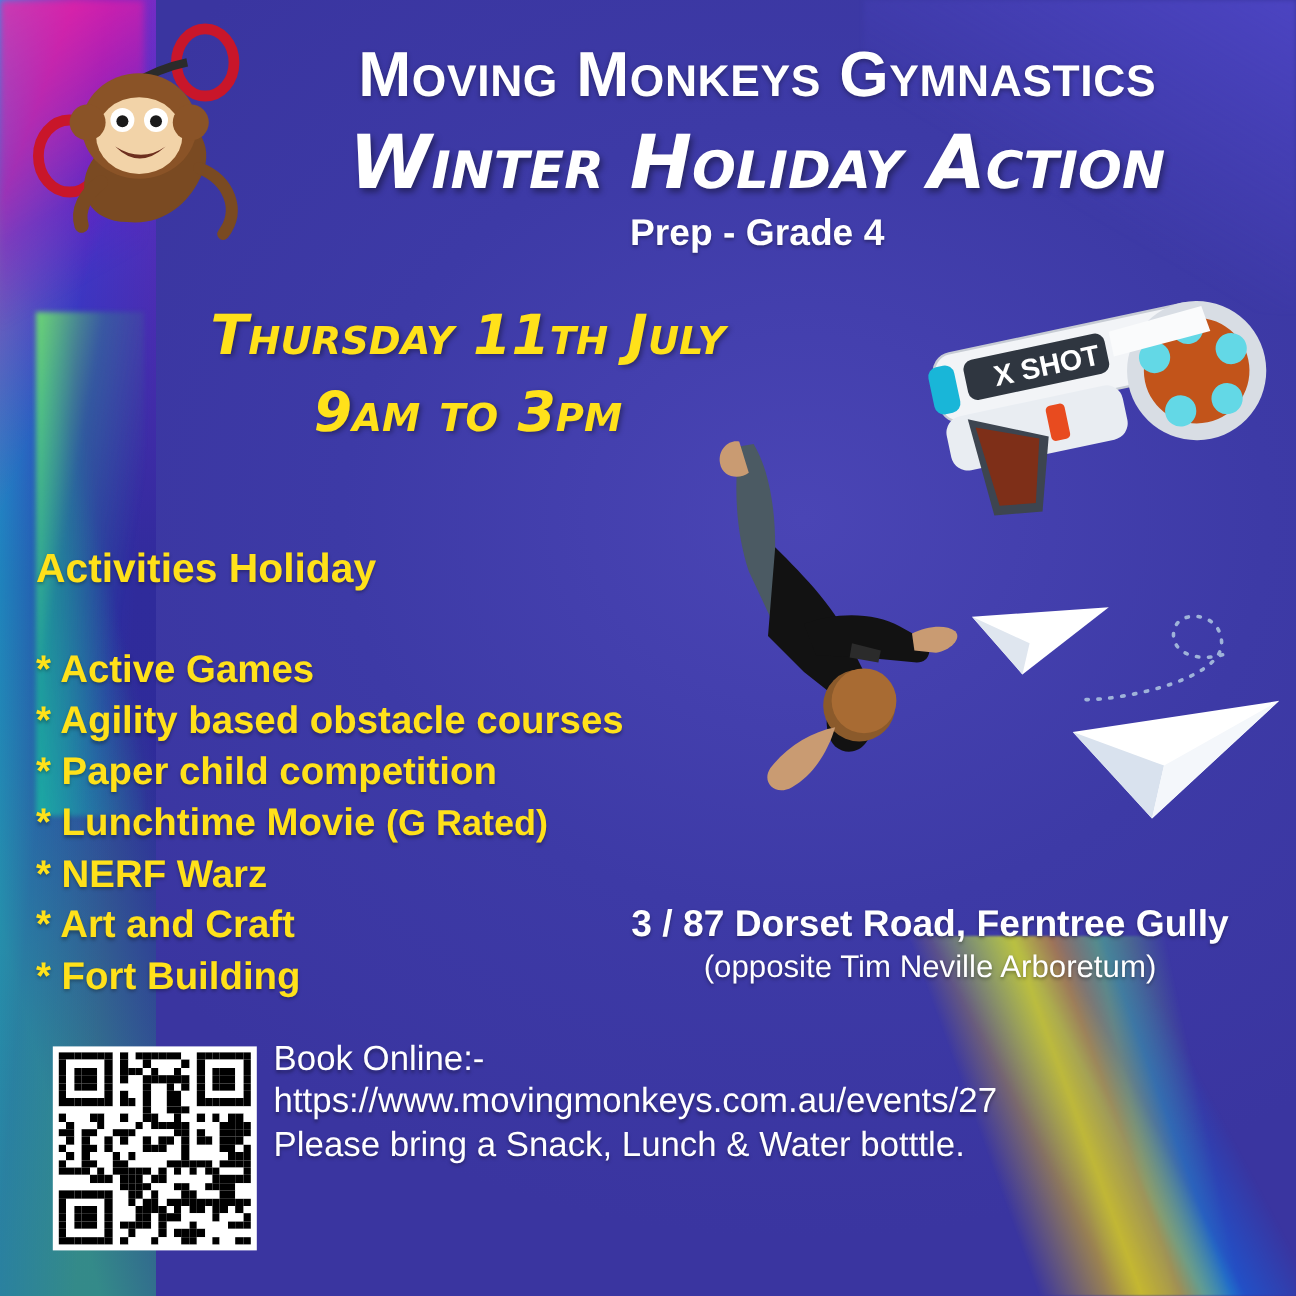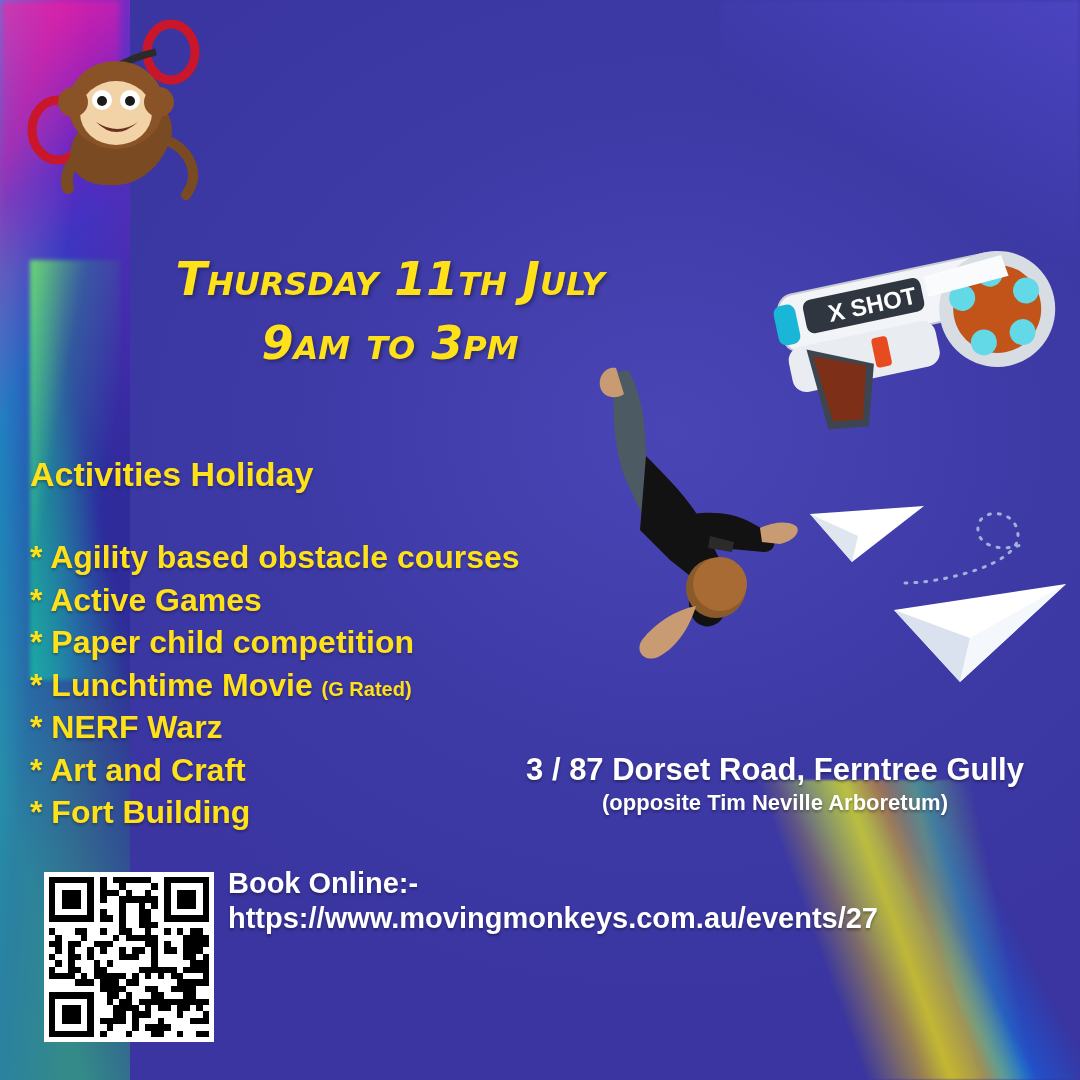--- a/index.html
+++ b/index.html
@@ -98,31 +98,31 @@
   .act-title {
     position:absolute; left:30px; top:455px;
     color:#ffe11a; font-size:34px; font-weight:bold;
     text-shadow:0 2px 3px rgba(0,0,0,.3);
   }
   .act-list { position:absolute; left:30px; top:536px; }
   .act-item {
     color:#ffe11a; font-size:32px; font-weight:bold; line-height:1.33;
     white-space:nowrap; text-shadow:0 2px 3px rgba(0,0,0,.3);
   }
-  .act-item .note { font-size:20px; }
+  .act-item .note { font-size:30px; }
 
   
   .addr { position:absolute; left:480px; top:752px; width:590px; text-align:center; color:#fff; }
   .addr-1 { font-size:31px; font-weight:bold; text-shadow:0 2px 3px rgba(0,0,0,.35); white-space:nowrap;}
-  .addr-2 { font-size:22px; font-weight:bold; margin-top:2px; text-shadow:0 2px 3px rgba(0,0,0,.35); white-space:nowrap;}
+  .addr-2 { font-size:26px; font-weight:normal; margin-top:2px; text-shadow:0 2px 3px rgba(0,0,0,.35); white-space:nowrap;}
 
   
   .footer { position:absolute; left:228px; top:866px; width:850px; color:#fff; }
   .f-line { font-size:33px; font-weight:bold; line-height:1.32; text-shadow:0 2px 3px rgba(0,0,0,.35); white-space:nowrap;}
-  .f-small { font-size:29px; font-weight:bold; line-height:1.22; text-shadow:0 2px 3px rgba(0,0,0,.35); white-space:nowrap;}
+  .f-small { font-size:29px; font-weight:normal; line-height:1.22; text-shadow:0 2px 3px rgba(0,0,0,.35); white-space:nowrap;}
 
   
   .qr { position:absolute; left:44px; top:872px; width:170px; height:170px; background:#fff; padding:5px; }
   .qr-grid { width:100%; height:100%; display:grid; grid-template-columns:repeat(25,1fr); grid-template-rows:repeat(25,1fr); }
   .qr-grid i { background:#000; }
 
   
   .monkey { position:absolute; left:16px; top:10px; width:215px; height:200px; }
 
   
@@ -161,30 +161,35 @@
     <circle cx="143" cy="92" r="15" fill="#8a5327"></circle>
     <circle cx="86" cy="90" r="10" fill="#fff"></circle>
       <circle cx="86" cy="91" r="5" fill="#1a1a1a"></circle>
     <circle cx="114" cy="90" r="10" fill="#fff"></circle>
       <circle cx="114" cy="91" r="5" fill="#1a1a1a"></circle>
     <path d="M80 112 Q100 132 122 112 Q102 126 80 112 Z" fill="#6d2f1e"></path>
     <path d="M150 130 C175 140 185 165 170 185" stroke="#7a4a22" stroke-width="10" fill="none" stroke-linecap="round"></path>
     <path d="M68 142 C55 152 48 165 52 178" stroke="#7a4a22" stroke-width="12" fill="none" stroke-linecap="round"></path>
   </svg>
 
+  <div class="title-block">
+    <div class="t-main">Moving Monkeys Gymnastics</div>
+    <div class="t-sub">Winter Holiday Action</div>
+    <div class="t-grade">Prep - Grade 4</div>
+  </div>
 
   <div class="date-block">
     <div class="date-1">Thursday 11th July</div>
     <div class="date-2">9am to 3pm</div>
   </div>
 
   <div class="act-title">Activities Holiday</div>
   <div class="act-list">
+    <div class="act-item"><span>* Active Games</span></div>
     <div class="act-item"><span>* Agility based obstacle courses</span></div>
-    <div class="act-item"><span>* Active Games</span></div>
     <div class="act-item"><span>* Paper child competition</span></div>
     <div class="act-item"><span>* Lunchtime Movie</span> <span class="note">(G Rated)</span></div>
     <div class="act-item"><span>* NERF Warz</span></div>
     <div class="act-item"><span>* Art and Craft</span></div>
     <div class="act-item"><span>* Fort Building</span></div>
   </div>
 
   <svg class="nerf" viewBox="0 0 320 245">
     <g transform="rotate(-12 160 120)">
       <rect x="35" y="35" width="230" height="58" rx="16" fill="#f2f4f7" stroke="#c7ccd4" stroke-width="2"></rect>
@@ -863,15 +868,16 @@
         <i style="background: rgb(255, 255, 255);"></i>
         <i style="background: rgb(255, 255, 255);"></i>
         <i></i>
         <i></i>
       </div>
   </div>
 
   <div class="footer">
     <div class="f-small">Book Online:-</div>
     <div class="f-small">https://www.movingmonkeys.com.au/events/27</div>
+    <div class="f-small">Please bring a Snack, Lunch &amp; Water botttle.</div>
   </div>
 
 </div>
 
 </body></html>

